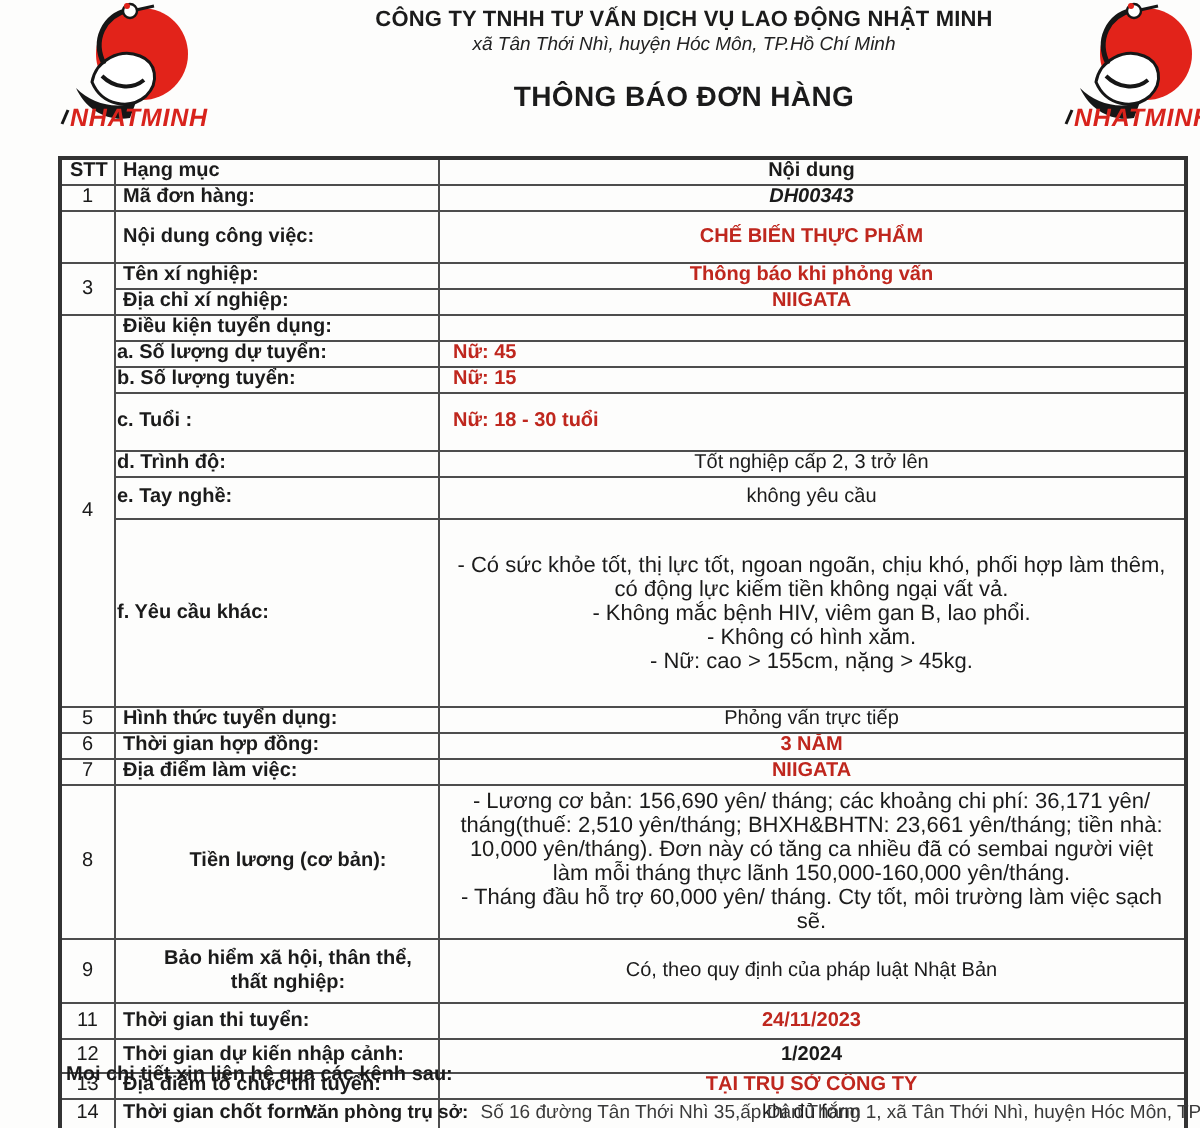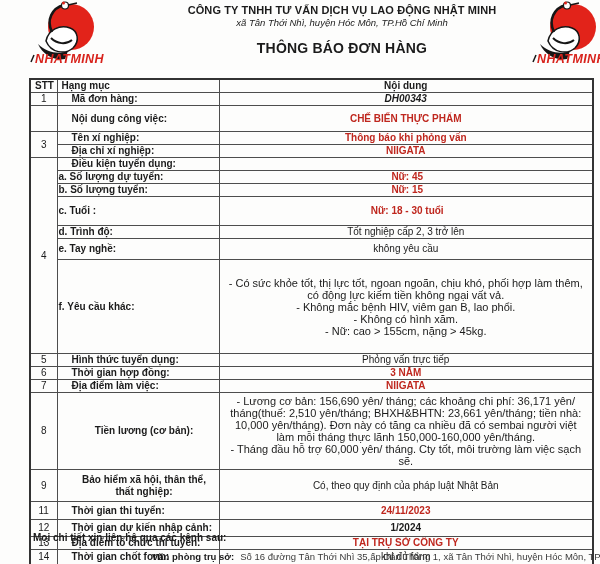--- a/index.html
+++ b/index.html
@@ -39,25 +39,25 @@
   }
   .order th,.order td{
     border:1px solid #4d4d4d;
     padding:0 4px;font-size:10px;line-height:12px;
     overflow:hidden;box-sizing:border-box;vertical-align:middle;
   }
   .order thead th{font-weight:bold;height:12px;}
   .th-stt,.th-noidung{text-align:center;}
   .th-hangmuc{text-align:left;padding-left:5px;}
   td.stt{text-align:center;}
-  td.label{font-weight:bold;text-align:left;padding-left:14px;}
+  td.label{font-weight:bold;text-align:left;padding-left:4px;}
   td.label.sub{padding-left:1px;}
   td.label.center{text-align:center;padding-left:16px;}
   td.val{text-align:center;}
-  td.val.left{text-align:center;padding-left:7px;}
+  td.val.left{text-align:left;padding-left:7px;}
   td.val.red{color:#bf271e;}
   td.val.bold{font-weight:bold;}
   td.val.italic{font-style:italic;}
   td.val.lines{text-align:center;padding:2px 6px;font-size:11px;}
   td.val.lines div{line-height:12px;}
   
   .contact-intro{position:absolute;top:532px;left:33px;font-size:10px;font-weight:bold;}
   .office-line{position:absolute;top:551px;left:152px;font-size:9.5px;white-space:nowrap;}
   .office-label{font-weight:bold;margin-right:6px;}
   .office-address{color:#3a3a3a;}

